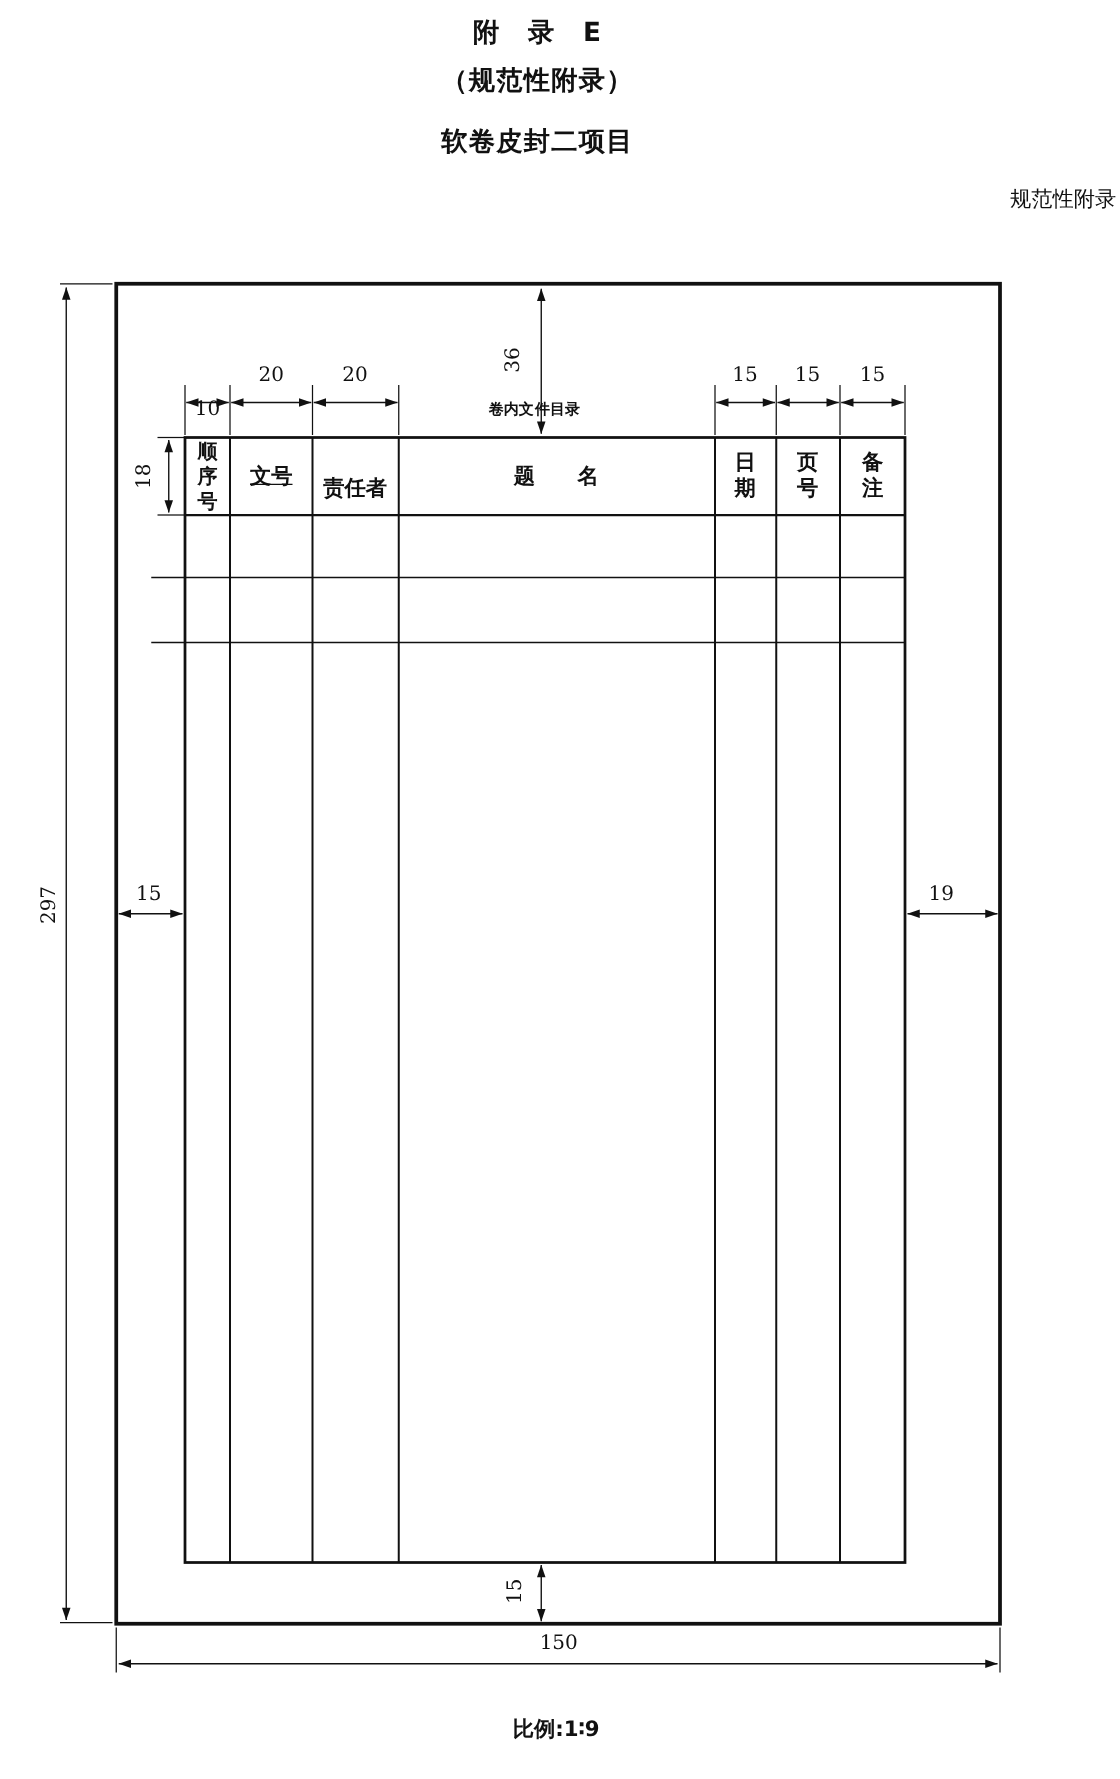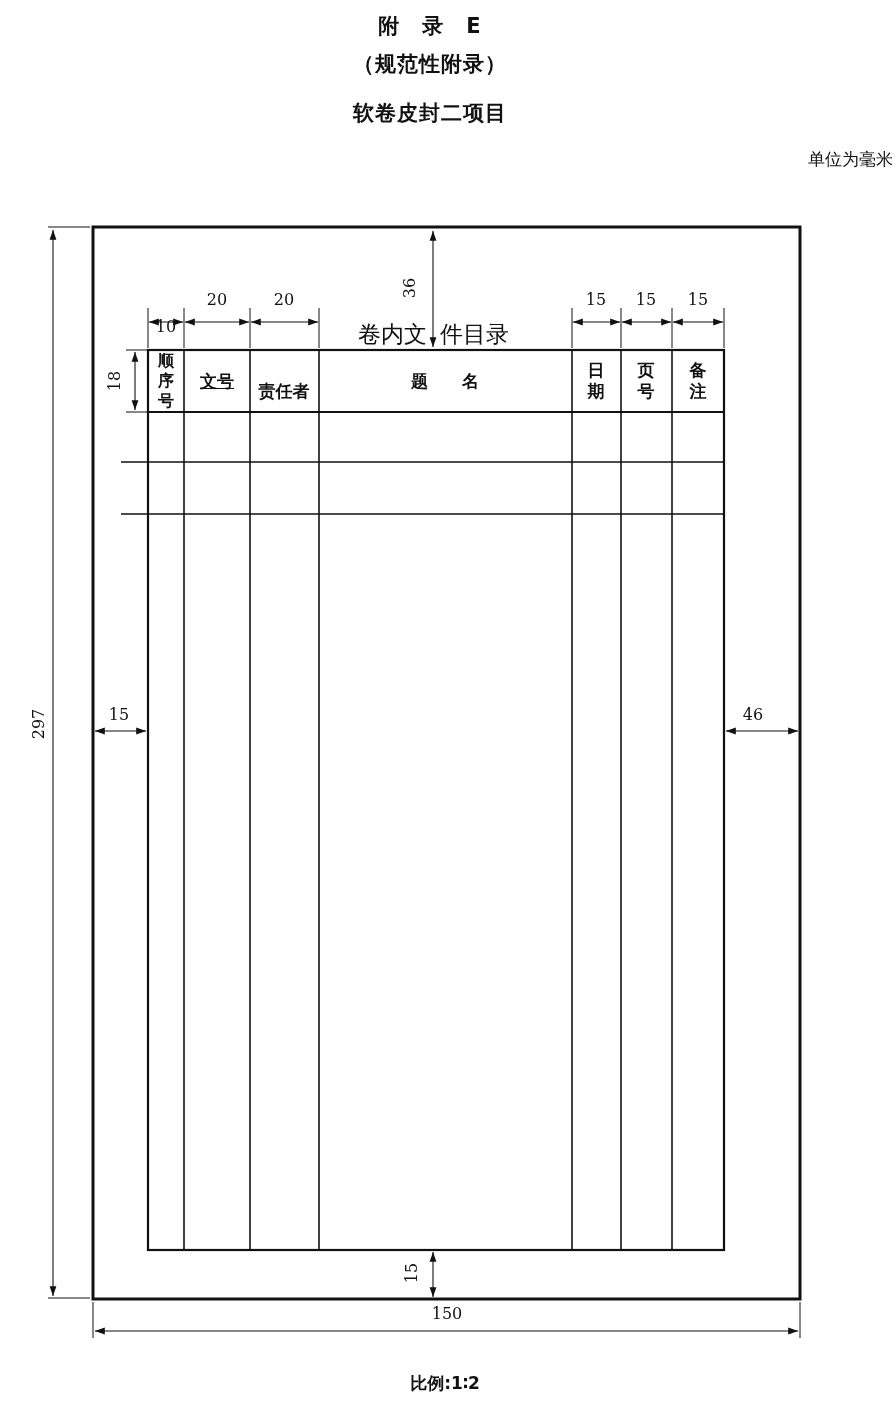--- a/index.html
+++ b/index.html
@@ -8,34 +8,34 @@
     font-family:"DejaVu Sans",sans-serif;color:#111;overflow:hidden;
   }
   .abs{position:absolute;}
   .ctr{text-align:center;}
   .ttl{font-weight:700;font-size:21px;letter-spacing:1px;}
   .note{font-size:17px;}
   .dim{font-family:"DejaVu Serif","Liberation Serif",serif;font-size:16px;line-height:1;}
   .rot{transform:translate(-50%,-50%) rotate(-90deg);transform-origin:center;white-space:nowrap;}
   .hdr{font-weight:700;font-size:17px;line-height:21px;}
   .stack{white-space:pre-line;}
-  .formtitle{font-weight:400;font-size:23px;white-space:nowrap;}
+  .formtitle{font-weight:700;font-size:12px;white-space:nowrap;}
   svg{position:absolute;left:0;top:0;}
   svg line, svg rect{stroke:#111;fill:none;}
 </style>
 </head>
 <body>
 
 <div class="stage">
 
   <div class="abs ctr ttl" style="left:0;top:12px;width:860px;">附　录　E</div>
   <div class="abs ctr ttl" style="left:0;top:50px;width:860px;">（规范性附录）</div>
   <div class="abs ctr ttl" style="left:0;top:87px;width:860px;margin-top:12px;">软卷皮封二项目</div>
 
-  <div class="abs note" style="right:3px;top:148px;">单位为毫米</div>
+  <div class="abs note" style="right:3px;top:148px;">规范性附录</div>
 
   <svg width="896" height="1423" viewBox="0 0 896 1423">
     <defs>
       <marker id="arr" viewBox="0 0 10 8" markerWidth="11" markerHeight="9" refX="9.3" refY="4" orient="auto-start-reverse" markerUnits="userSpaceOnUse">
         <path d="M0.4,0.9 L9.4,4 L0.4,7.1 Z" fill="#111"></path>
       </marker>
     </defs>
 
     <rect x="93" y="227" width="707" height="1072" stroke-width="3"></rect>
 
@@ -83,21 +83,21 @@
     <line x1="48" y1="227" x2="90" y2="227" stroke-width="1"></line>
     <line x1="48" y1="1298" x2="90" y2="1298" stroke-width="1"></line>
     <line x1="53" y1="230" x2="53" y2="1296" stroke-width="1.1" marker-start="url(#arr)" marker-end="url(#arr)"></line>
 
     <line x1="93" y1="1302" x2="93" y2="1338" stroke-width="1"></line>
     <line x1="800" y1="1302" x2="800" y2="1338" stroke-width="1"></line>
     <line x1="95" y1="1331" x2="798" y2="1331" stroke-width="1.1" marker-start="url(#arr)" marker-end="url(#arr)"></line>
   </svg>
 
   <div class="abs formtitle" style="left:307px;top:319px;width:120px;text-align:right;">卷内文</div>
-  <div class="abs formtitle" style="left:440px;top:319px;">件目录</div>
+  <div class="abs formtitle" style="left:428px;top:319px;">件目录</div>
 
   <div class="abs ctr hdr stack" style="left:149px;top:351px;width:34px;line-height:20px;font-size:16px;">顺
 序
 号</div>
   <div class="abs ctr hdr" style="left:187px;top:371px;width:60px;text-decoration:underline;">文号</div>
   <div class="abs ctr hdr" style="left:245px;top:381px;width:78px;">责任者</div>
   <div class="abs ctr hdr" style="left:375px;top:371px;width:140px;">题　　名</div>
   <div class="abs ctr hdr stack" style="left:581px;top:360px;width:30px;">日
 期</div>
   <div class="abs ctr hdr stack" style="left:631px;top:360px;width:30px;">页
@@ -108,20 +108,20 @@
   <div class="abs ctr dim" style="left:151px;top:292px;width:30px;margin-top:27px;">10</div>
   <div class="abs ctr dim" style="left:202px;top:292px;width:30px;">20</div>
   <div class="abs ctr dim" style="left:269px;top:292px;width:30px;">20</div>
   <div class="abs ctr dim" style="left:581px;top:292px;width:30px;">15</div>
   <div class="abs ctr dim" style="left:631px;top:292px;width:30px;">15</div>
   <div class="abs ctr dim" style="left:683px;top:292px;width:30px;">15</div>
 
   <div class="abs dim rot" style="left:410px;top:288px;">36</div>
   <div class="abs dim rot" style="left:115px;top:381px;">18</div>
   <div class="abs ctr dim" style="left:99px;top:707px;width:40px;">15</div>
-  <div class="abs ctr dim" style="left:733px;top:707px;width:40px;">46</div>
+  <div class="abs ctr dim" style="left:733px;top:707px;width:40px;">19</div>
   <div class="abs dim rot" style="left:412px;top:1273px;">15</div>
   <div class="abs dim rot" style="left:39px;top:724px;">297</div>
   <div class="abs ctr dim" style="left:407px;top:1306px;width:80px;">150</div>
 
-  <div class="abs ctr note" style="left:0;top:1372px;width:890px;font-weight:700;">比例:1∶2</div>
+  <div class="abs ctr note" style="left:0;top:1372px;width:890px;font-weight:700;">比例:1∶9</div>
 
 </div>
 
 </body></html>

